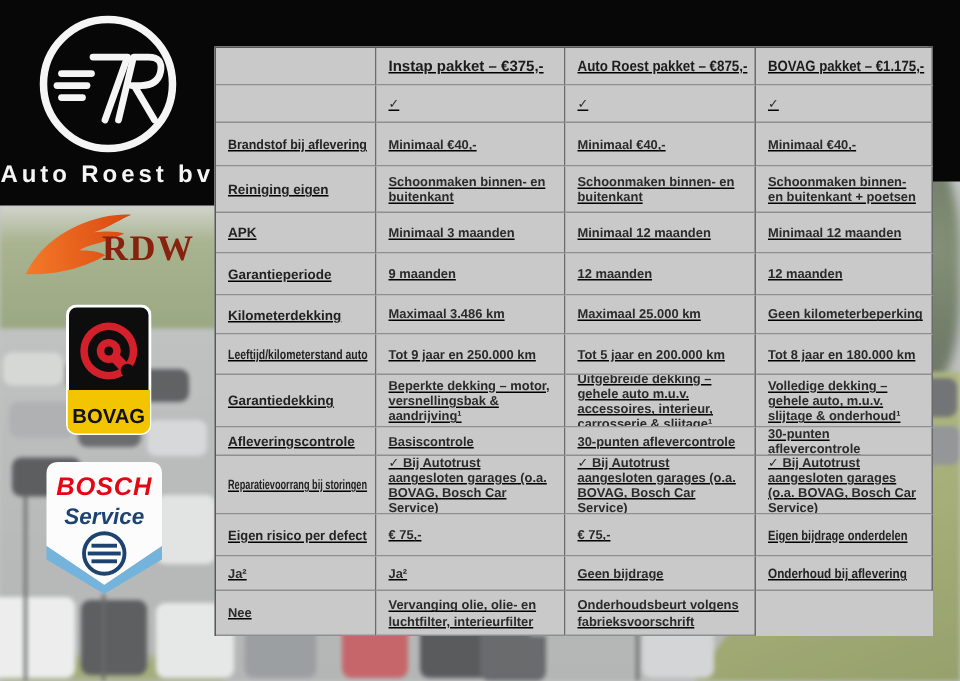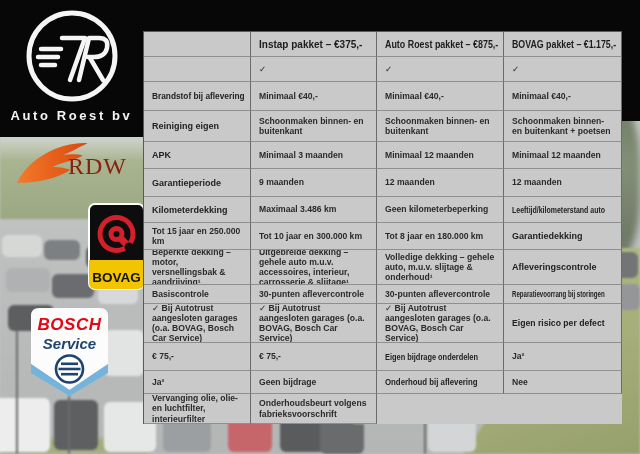--- a/index.html
+++ b/index.html
@@ -18,31 +18,31 @@
       clip-path:polygon(86% 0,100% 0,100% 100%,8% 100%,52% 40%);}
   .grass-bl{position:absolute;left:0;top:438px;width:150px;height:16px;background:#879353;filter:blur(2px);}
   .veil{position:absolute;inset:0;background:rgba(255,255,255,0.24);}
   .car{position:absolute;border-radius:6px;}
   .pole{position:absolute;background:#3a3d3f;width:2px;}
   
   .black-top{position:absolute;left:0;top:0;width:640px;height:31px;background:#070707;}
   .black-right{position:absolute;left:619px;top:0;width:21px;height:121px;background:#070707;}
   .brand-panel{position:absolute;left:0;top:0;width:143px;height:137px;background:#070707;text-align:center;}
   .brand-logo{display:block;margin:6px auto 0 auto;}
-  .brand-name{color:#f5f5f5;font-size:13px;font-weight:600;letter-spacing:2.6px;margin-top:2px;white-space:nowrap;}
+  .brand-name{color:#f5f5f5;font-size:16px;font-weight:600;letter-spacing:2.6px;margin-top:2px;white-space:nowrap;}
   
   .rdw{position:absolute;left:12px;top:139px;width:130px;height:58px;}
   .rdw-text{position:absolute;left:56px;top:14px;font-family:"Liberation Serif","DejaVu Serif",serif;
-      font-weight:normal;font-size:24px;color:#88220f;letter-spacing:1px;}
-  .bovag{position:absolute;left:44px;top:203px;width:57px;height:87px;margin-left:44px;}
+      font-weight:bold;font-size:24px;color:#88220f;letter-spacing:1px;}
+  .bovag{position:absolute;left:44px;top:203px;width:57px;height:87px;}
   .bosch{position:absolute;left:30px;top:307px;width:79px;height:89px;font-style:italic;}
   
   .table{position:absolute;left:143px;top:31px;width:478px;height:392px;display:grid;
       grid-template-columns:107px 126px 127px 118px;background:#c9c9c9;
-      border-top:1px solid #595959;border-left:1px solid #595959;}
+      border-top:1px solid #595959;border-left:1px solid #595959;text-decoration:underline;}
   .cell{box-sizing:border-box;display:flex;align-items:center;overflow:hidden;
       border-right:1px solid #6b6b6b;border-bottom:1px solid #8f8f8f;
       background:#c9c9c9;padding:2px 5px 2px 8px;font-weight:bold;color:#2a2a2a;}
   .head{font-size:10px;color:#1c1c1c;}
   .rowlabel{font-size:9px;color:#222222;}
   .val{font-size:8.6px;line-height:1.18;}
   .head span,.rowlabel span{white-space:nowrap;display:inline-block;transform-origin:0 50%;}
   .val span{white-space:normal;}
 </style>
 </head>
@@ -223,30 +223,33 @@
       <div class="cell val">
         <span>12 maanden</span>
       </div>
       <div class="cell rowlabel">
         <span>Kilometerdekking</span>
       </div>
       <div class="cell val">
         <span>Maximaal 3.486 km</span>
       </div>
       <div class="cell val">
+        <span>Maximaal 25.000 km</span>
+      </div>
+      <div class="cell val">
         <span>Geen kilometerbeperking</span>
       </div>
       <div class="cell rowlabel">
         <span style="transform: scaleX(0.775);">Leeftijd/kilometerstand auto</span>
       </div>
       <div class="cell val">
-        <span>Tot 15 jaar en 250.000 km</span>
-      </div>
-      <div class="cell val">
-        <span>Tot 10 jaar en 300.000 km</span>
+        <span>Tot 9 jaar en 250.000 km</span>
+      </div>
+      <div class="cell val">
+        <span>Tot 5 jaar en 200.000 km</span>
       </div>
       <div class="cell val">
         <span>Tot 8 jaar en 180.000 km</span>
       </div>
       <div class="cell rowlabel">
         <span>Garantiedekking</span>
       </div>
       <div class="cell val">
         <span>Beperkte dekking – motor, versnellingsbak &amp; aandrijving¹</span>
       </div>

